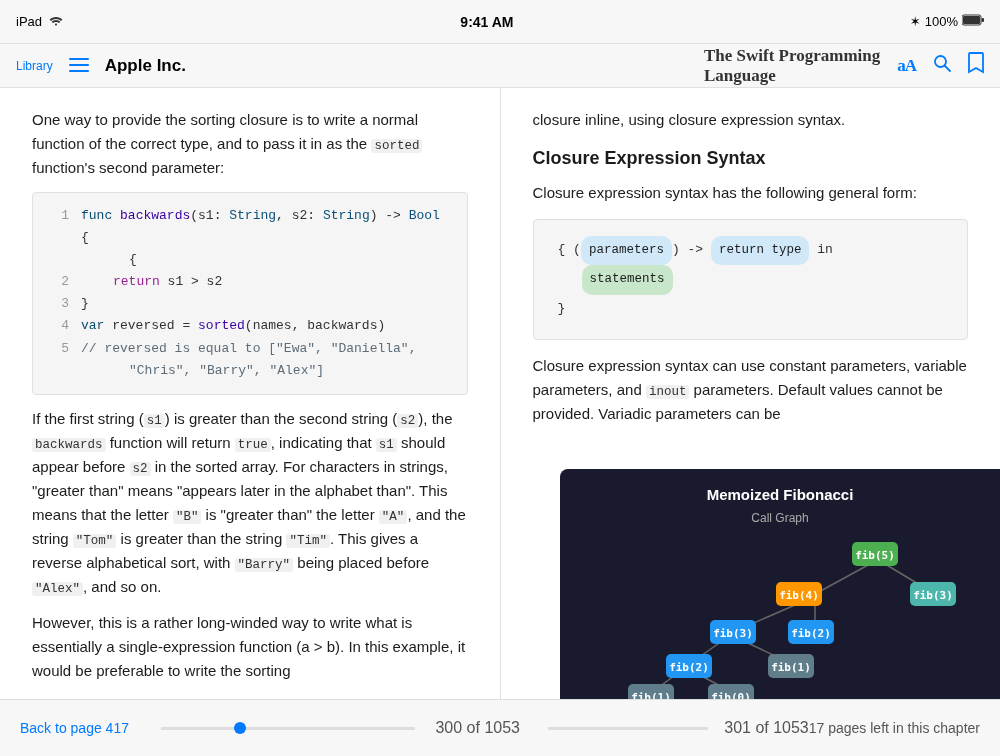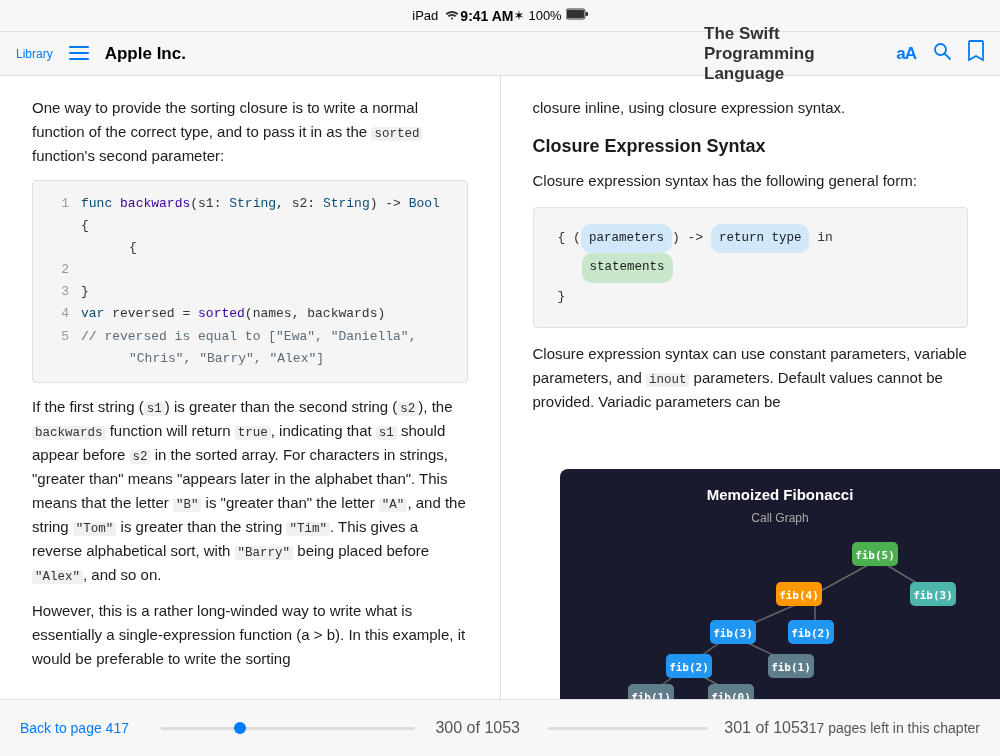--- a/index.html
+++ b/index.html
@@ -9,28 +9,28 @@
       width: 1000px;
       height: 756px;
       overflow: hidden;
       display: flex;
       flex-direction: column;
     }
 
     
     .status-bar {
       display: flex;
-      justify-content: center;
+      justify-content: space-between;
       align-items: center;
       padding: 4px 16px;
       font-size: 13px;
       font-weight: 500;
       background: #f7f7f7;
       border-bottom: 1px solid #e0e0e0;
-      height: 32px;
+      height: 44px;
     }
     .status-left { display: flex; align-items: center; gap: 6px; }
     .status-center { font-weight: 600; font-size: 14px; }
     .status-right { display: flex; align-items: center; gap: 4px; font-size: 13px; }
 
     
     .top-nav {
       display: flex;
       align-items: center;
       border-bottom: 1px solid #e0e0e0;
@@ -49,20 +49,21 @@
       text-align: center;
       font-size: 17px;
       font-weight: 600;
     }
     .top-nav-right {
       display: flex;
       align-items: center;
       gap: 16px;
       width: 280px;
       justify-content: flex-end;
+      font-family: Liberation Serif, serif;
     }
     .nav-library {
       color: #007aff;
       font-size: 12px;
       font-weight: 400;
     }
     .nav-icon { color: #007aff; font-size: 20px; cursor: pointer; }
     .nav-title-left { font-size: 17px; font-weight: 600; color: #000000; }
     .nav-title-right { font-size: 17px; font-weight: 600; color: #333; }
 
@@ -335,20 +336,21 @@
       <div class="code-line">
         <span class="line-num">1</span>
         <span class="code-content"><span class="kw">func</span> <span class="fn">backwards</span>(s1: <span class="type">String</span>, s2: <span class="type">String</span>) -&gt; <span class="type">Bool</span> {</span>
       </div>
       <div class="code-line">
         <span class="line-num"></span>
         <span class="code-content" style="padding-left:48px;">{</span>
       </div>
       <div class="code-line">
         <span class="line-num">2</span>
+        <span class="code-content" style="padding-left:32px;"><span class="ret">return</span> s1 &gt; s2</span>
       </div>
       <div class="code-line">
         <span class="line-num">3</span>
         <span class="code-content">}</span>
       </div>
       <div class="code-line">
         <span class="line-num">4</span>
         <span class="code-content"><span class="kw">var</span> reversed = <span class="fn">sorted</span>(names, backwards)</span>
       </div>
       <div class="code-line">

